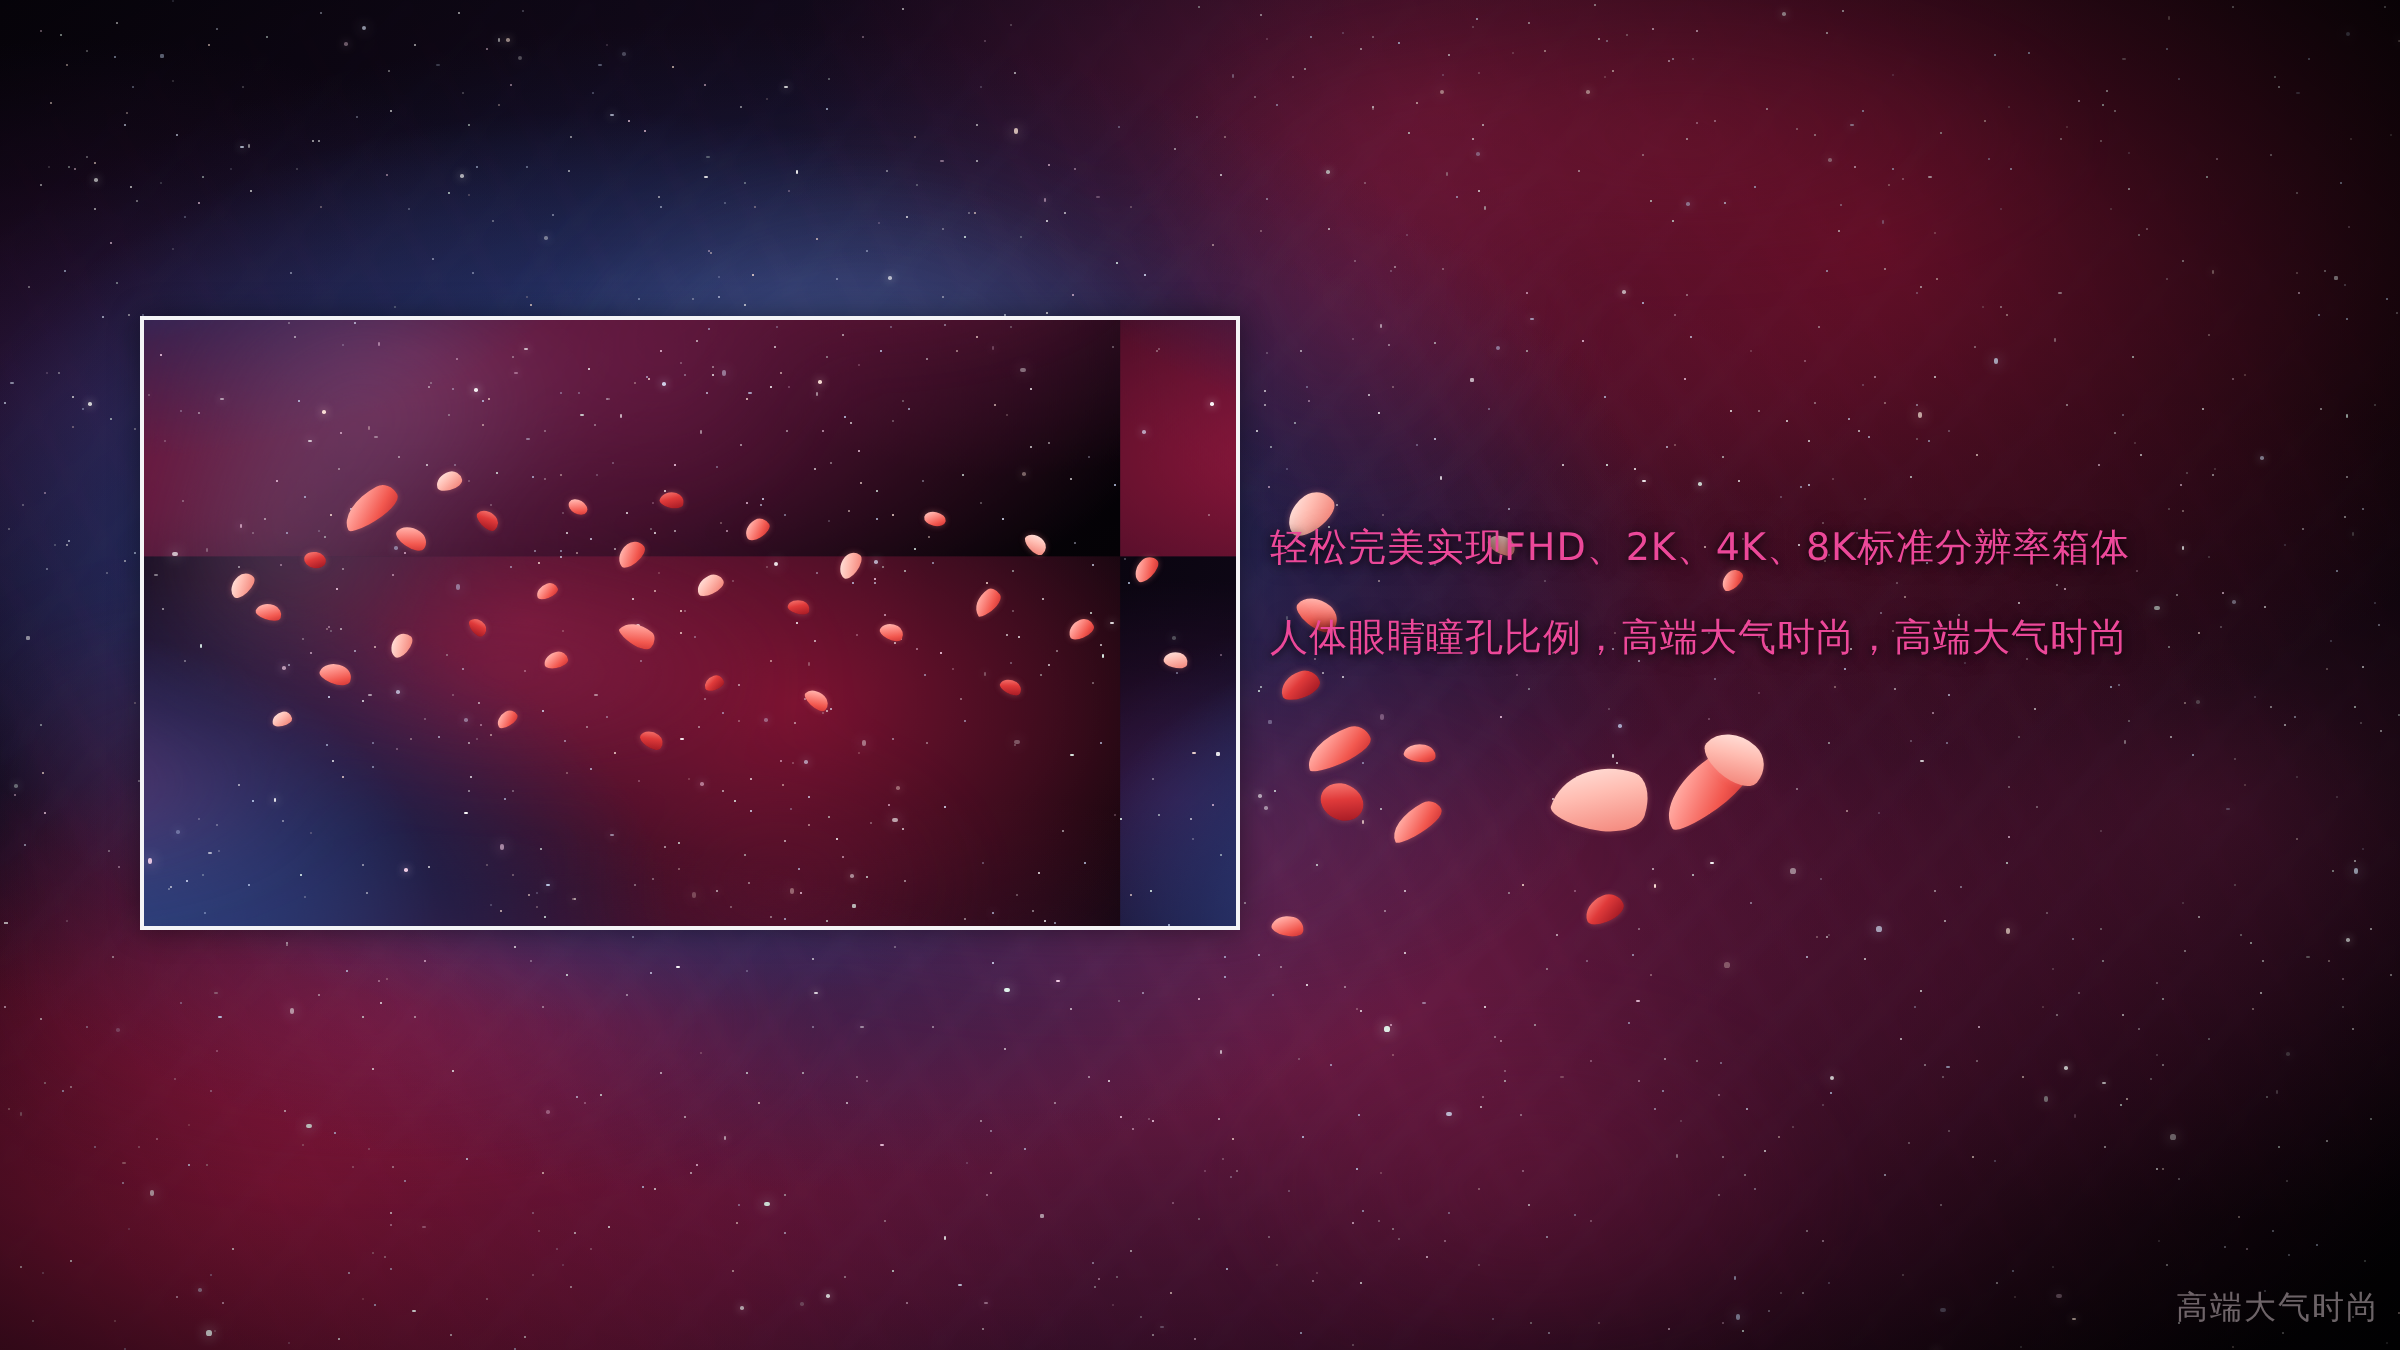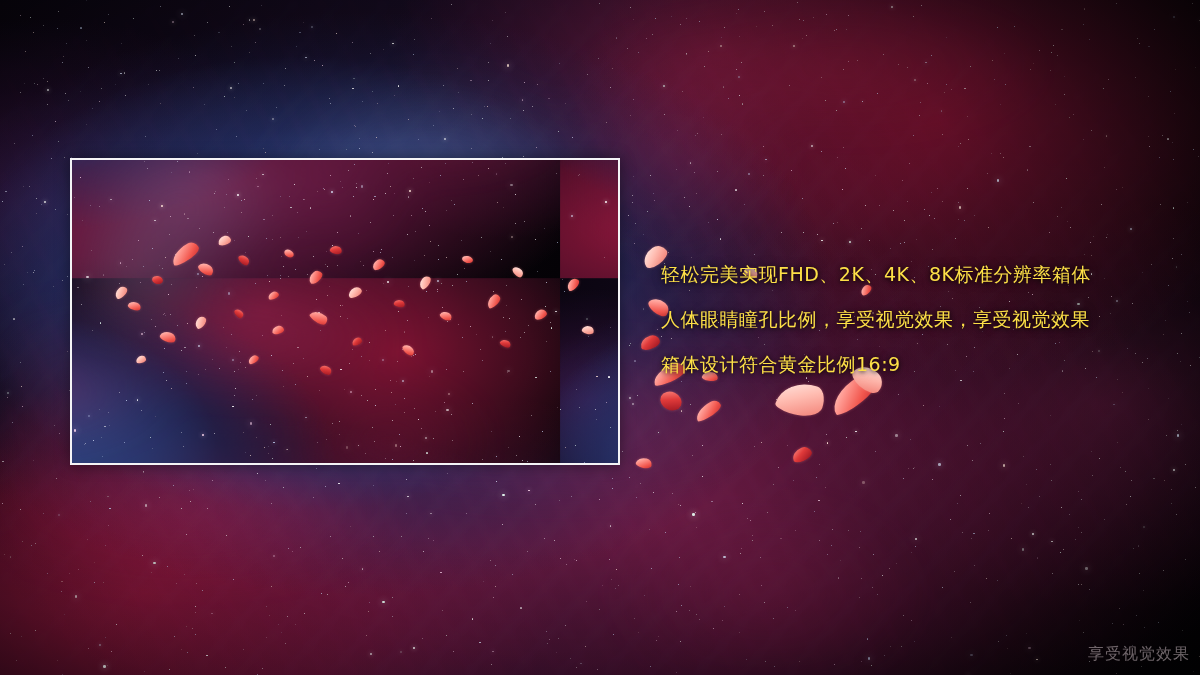--- a/index.html
+++ b/index.html
@@ -83,22 +83,22 @@
   
   #title{
     position:absolute;left:180px;top:99px;
     color:#ffffff;
     font-size:31px;line-height:1.2;
     letter-spacing:2px;
     white-space:pre;
     text-shadow:0 1px 5px rgba(0,0,0,.75), 0 0 16px rgba(120,140,255,.28);
   }
   #body-text{
-    position:absolute;left:661px;top:252px;width:500px;
-    color:#fde047;
+    position:absolute;left:635px;top:252px;width:500px;
+    color:#ec4899;
     font-size:19px;
     line-height:45px;
     letter-spacing:.5px;
     text-shadow:0 1px 4px rgba(0,0,0,.8), 0 0 10px rgba(0,0,0,.55);
   }
   #body-text .line{white-space:nowrap;}
   #watermark{
     position:absolute;right:10px;bottom:10px;
     color:rgba(205,190,195,.52);
     font-size:16px;letter-spacing:1px;
@@ -1832,19 +1832,18 @@
         <div class="petal " style="left:494px;top:120px;width:14px;height:9px;transform:rotate(-44deg);"></div>
         <div class="petal pale" style="left:510px;top:166px;width:12px;height:8px;transform:rotate(16deg);"></div>
         <div class="petal " style="left:176px;top:196px;width:11px;height:7px;transform:rotate(-30deg);"></div>
         <div class="petal dark" style="left:248px;top:206px;width:12px;height:8px;transform:rotate(36deg);"></div>
         <div class="petal pale" style="left:64px;top:196px;width:10px;height:7px;transform:rotate(-12deg);"></div>
       </div>
   </div>
 
   <div id="body-text">
     <div class="line">轻松完美实现FHD、2K、4K、8K标准分辨率箱体</div>
-    <div class="line">人体眼睛瞳孔比例，享受视觉效果，享受视觉效果</div>
-    <div class="line">箱体设计符合黄金比例16:9</div>
+    <div class="line">人体眼睛瞳孔比例，高端大气时尚，高端大气时尚</div>
   </div>
 
-  <div id="watermark">享受视觉效果</div>
+  <div id="watermark">高端大气时尚</div>
 
 </div>
 
 </body></html>

